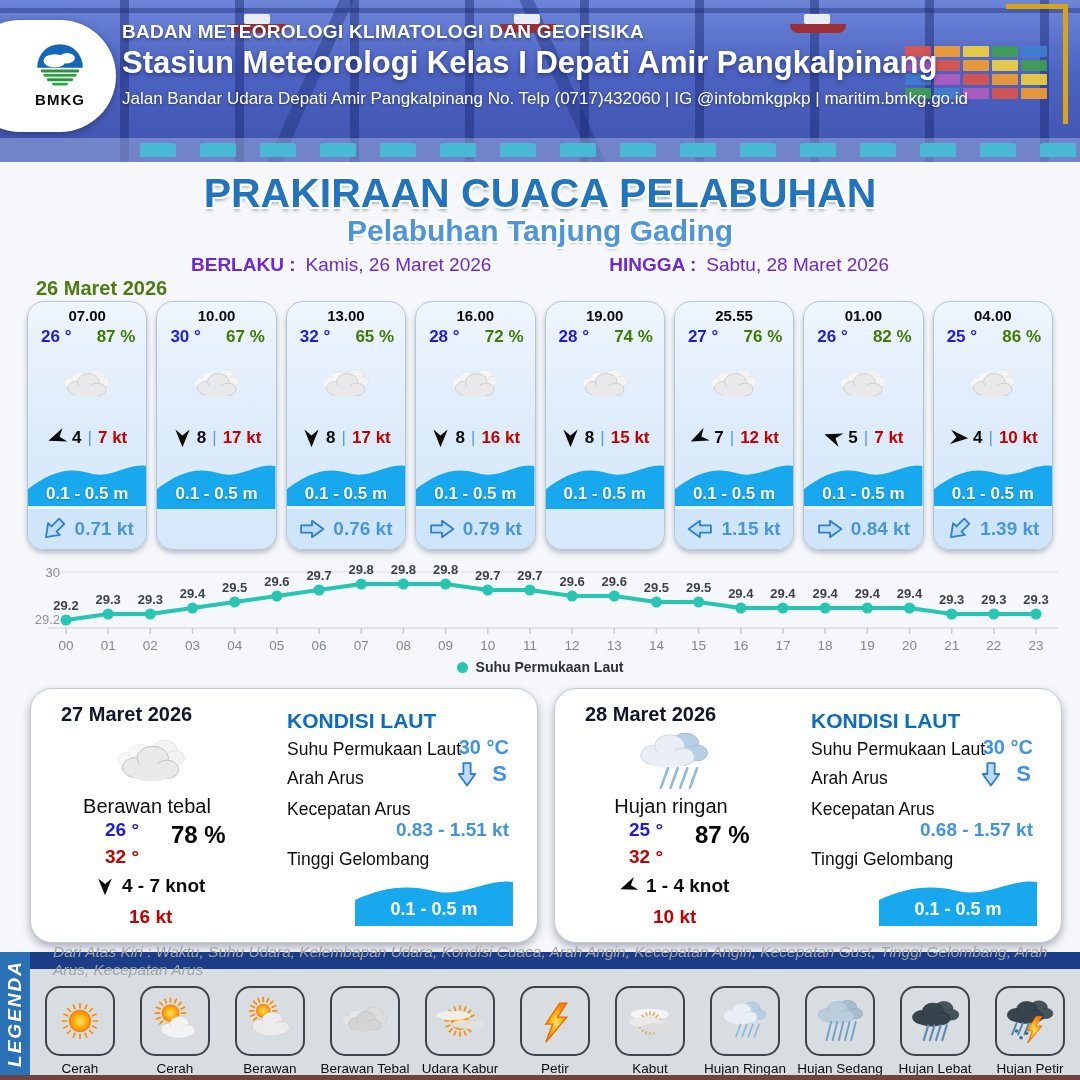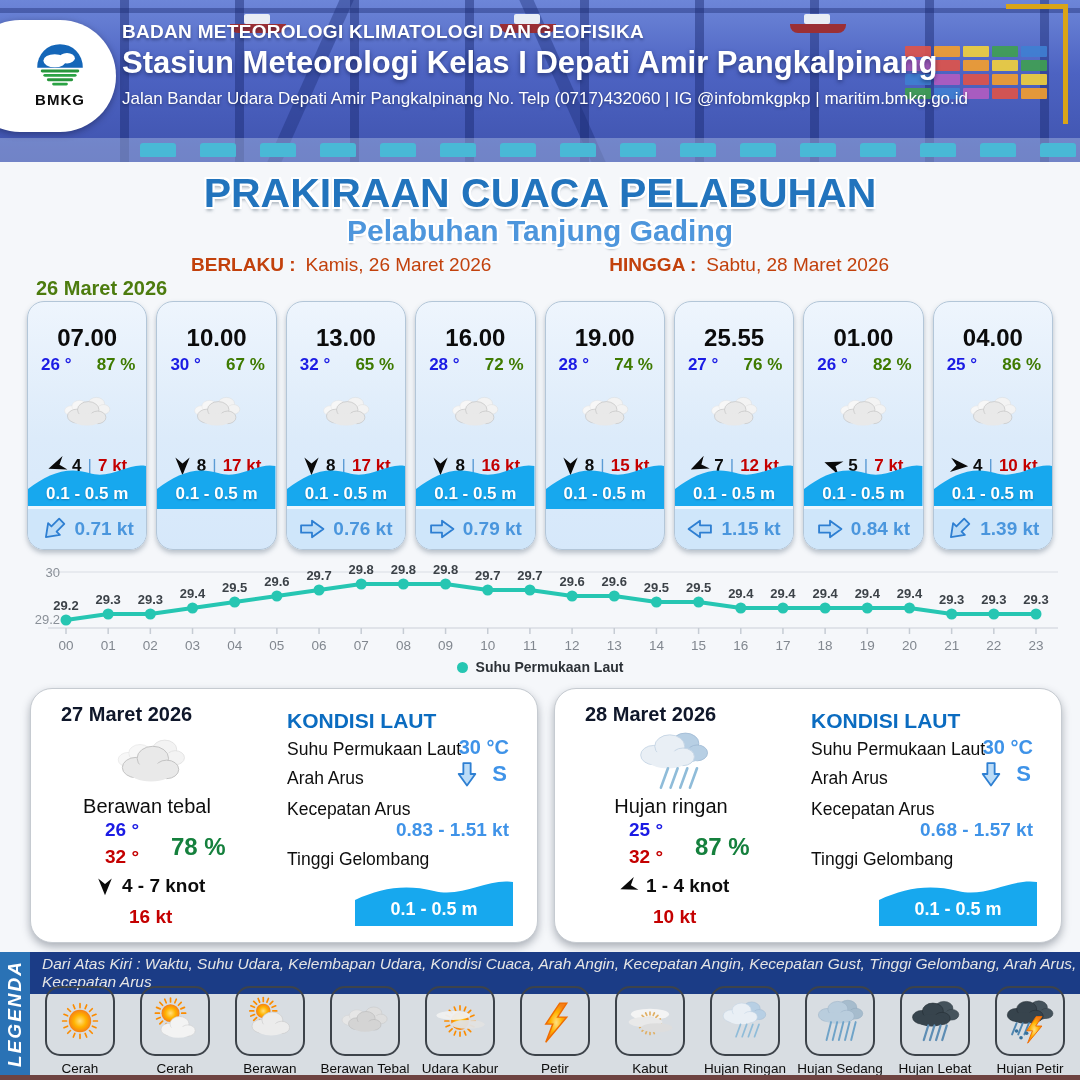--- a/index.html
+++ b/index.html
@@ -15,30 +15,30 @@
   .logo{position:absolute;left:-36px;top:20px;width:152px;height:112px;background:#fff;border-radius:58px;box-shadow:0 2px 7px rgba(0,0,20,.35);display:flex;align-items:center;justify-content:flex-end;padding-right:16px;box-sizing:border-box;z-index:6}
   .logo-in{width:80px;text-align:center}
   .logo-in svg{width:56px;height:44px}
   .logo-txt{font-size:15px;font-weight:bold;color:#0d0d0d;letter-spacing:1px;margin-top:-1px}
 
   
   .t-main{position:absolute;top:170px;left:0;right:0;text-align:center;font-size:41px;font-weight:900;color:#2274bd;
     text-shadow:-2px -2px 0 #fff,2px -2px 0 #fff,-2px 2px 0 #fff,2px 2px 0 #fff,0 4px 3px rgba(110,125,140,.5)}
   .t-sub{position:absolute;top:214px;left:0;right:0;text-align:center;font-size:30px;font-weight:800;color:#4e96dc;
     text-shadow:-2px -2px 0 #fff,2px -2px 0 #fff,-2px 2px 0 #fff,2px 2px 0 #fff,0 3px 2px rgba(120,135,150,.45)}
-  .t-valid{position:absolute;top:254px;left:0;right:0;display:flex;justify-content:center;gap:118px;font-size:19px;color:#c2410c}
+  .t-valid{position:absolute;top:254px;left:0;right:0;display:flex;justify-content:center;gap:118px;font-size:19px;color:#6d28d9}
   .t-valid .grp{display:flex;gap:10px;align-items:baseline}
   .t-valid b{font-weight:bold}
 
   .f-date{position:absolute;top:277px;left:36px;font-size:20px;font-weight:bold;color:#4d7c0f}
 
   
   .cards{position:absolute;top:301px;left:27px;right:27px;display:flex;gap:9px}
   .fc{flex:1;height:247px;background:linear-gradient(180deg,#eef5fd,#dcebfa 55%,#d6e8fa);border:1px solid #b3c6d8;border-radius:17px;box-shadow:0 3px 5px rgba(70,90,110,.35);position:relative;overflow:hidden}
-  .fc-time{text-align:center;font-size:24px;font-weight:bold;color:#0b0b0b;margin-top:22px}
+  .fc-time{text-align:center;font-size:15px;font-weight:bold;color:#0b0b0b;margin-top:5px}
   .fc-th{display:flex;justify-content:space-between;padding:3px 11px 0 13px;font-size:17px;font-weight:bold}
   .fc-temp{color:#1b1be4}
   .fc-hum{color:#3e7a00}
   .fc-ic{height:62px;display:flex;align-items:center;justify-content:center;margin-top:7px}
   .fc-ic svg{width:76px;height:60px}
   .fc-wind{display:flex;align-items:center;justify-content:center;gap:4px;margin-top:11px;font-size:17px;font-weight:bold;color:#0c0c0c}
   .fc-sep{color:#5b9bd5;font-weight:normal;margin:0 2px}
   .fc-gust{color:#c40000}
   .fc-wave{position:absolute;left:0;right:0;bottom:40px;height:57px}
   .fc-wave svg{position:absolute;inset:0;width:100%;height:100%}
@@ -53,42 +53,42 @@
 
   
   .day{position:absolute;top:688px;width:506px;height:253px;background:#fff;border:1px solid #c6cbd1;border-radius:22px;box-shadow:0 4px 8px rgba(60,70,85,.4)}
   .day-0{left:30px}.day-1{left:554px}
   .d-date{position:absolute;top:14px;left:30px;font-size:20px;font-weight:bold;color:#0f172a}
   .d-ic{position:absolute;top:30px;left:58px;width:124px;height:88px}
   .d-ic svg{width:100%;height:100%}
   .d-cond{position:absolute;top:106px;left:0;width:232px;text-align:center;font-size:20px;color:#0e0e0e}
   .d-tmin{position:absolute;top:130px;left:74px;font-size:19px;font-weight:bold;color:#1b1be4}
   .d-tmax{position:absolute;top:157px;left:74px;font-size:19px;font-weight:bold;color:#c40000}
-  .d-hum{position:absolute;top:144px;left:140px;font-size:24px;font-weight:bold;color:#15803d}
+  .d-hum{position:absolute;top:132px;left:140px;font-size:24px;font-weight:bold;color:#000000}
   .d-wind{position:absolute;top:186px;left:64px;display:flex;align-items:center;gap:7px;font-size:19px;font-weight:bold;color:#0c0c0c}
   .d-gust{position:absolute;top:217px;left:98px;font-size:19px;font-weight:bold;color:#c40000}
   .sea{position:absolute;left:232px;top:0;right:0;bottom:0}
   .s-title{position:absolute;top:20px;left:24px;font-size:21px;font-weight:bold;color:#0b6cc0}
   .s-lab{font-size:17.5px;color:#0e0e0e}
   .s-r1l{position:absolute;top:50px;left:24px}
   .s-r1v{position:absolute;top:47px;right:28px;font-size:20px;font-weight:bold;color:#3f93e8}
   .s-r2l{position:absolute;top:79px;left:24px}
   .s-r2v{position:absolute;top:72px;right:30px;display:flex;align-items:center;gap:12px;font-size:22px;font-weight:bold;color:#3f93e8}
   .s-r3l{position:absolute;top:110px;left:24px}
   .s-r3v{position:absolute;top:130px;right:28px;font-size:19px;font-weight:bold;color:#3f93e8}
   .s-r4l{position:absolute;top:160px;left:24px}
   .s-wave{position:absolute;right:24px;bottom:16px;width:158px;height:56px}
   .s-wave svg{position:absolute;inset:0;width:100%;height:100%}
   .s-wv{position:absolute;left:0;right:0;bottom:6px;text-align:center;color:#fff;font-weight:bold;font-size:18px}
 
   
   .leg{position:absolute;top:952px;left:0;right:0;height:123px;background:#d8dde2}
   .leg-banner{position:absolute;left:0;top:0;bottom:0;width:30px;background:#2a72b5;display:flex;align-items:center;justify-content:center}
   .leg-banner span{writing-mode:vertical-rl;transform:rotate(180deg);color:#fff;font-weight:bold;font-style:italic;font-size:19px;letter-spacing:2px}
-  .leg-desc{position:absolute;left:30px;right:0;top:0;height:42px;background:#1b3c86;color:#e5e5e5;font-style:italic;font-size:15.5px;display:flex;align-items:center;padding-left:12px;box-sizing:border-box}
+  .leg-desc{position:absolute;left:30px;right:0;top:0;height:17px;background:#1b3c86;color:#a3a3a3;font-style:italic;font-size:15.5px;display:flex;align-items:center;padding-left:23px;box-sizing:border-box}
   .leg-items{position:absolute;left:30px;right:0;top:29px;bottom:0;display:flex;justify-content:space-evenly;align-items:flex-start;padding-top:5px}
   .leg-item{width:90px;text-align:center}
   .leg-box{width:66px;height:66px;margin:0 auto;border:2px solid #3d434a;border-radius:15px;display:flex;align-items:center;justify-content:center}
   .leg-box svg{width:56px;height:56px}
   .leg-lab{margin-top:5px;font-size:13.5px;color:#0d0d0d}
   .foot{position:absolute;left:0;right:0;bottom:0;height:5px;background:#6e4341}
 </style>
 </head>
 <body>
 

